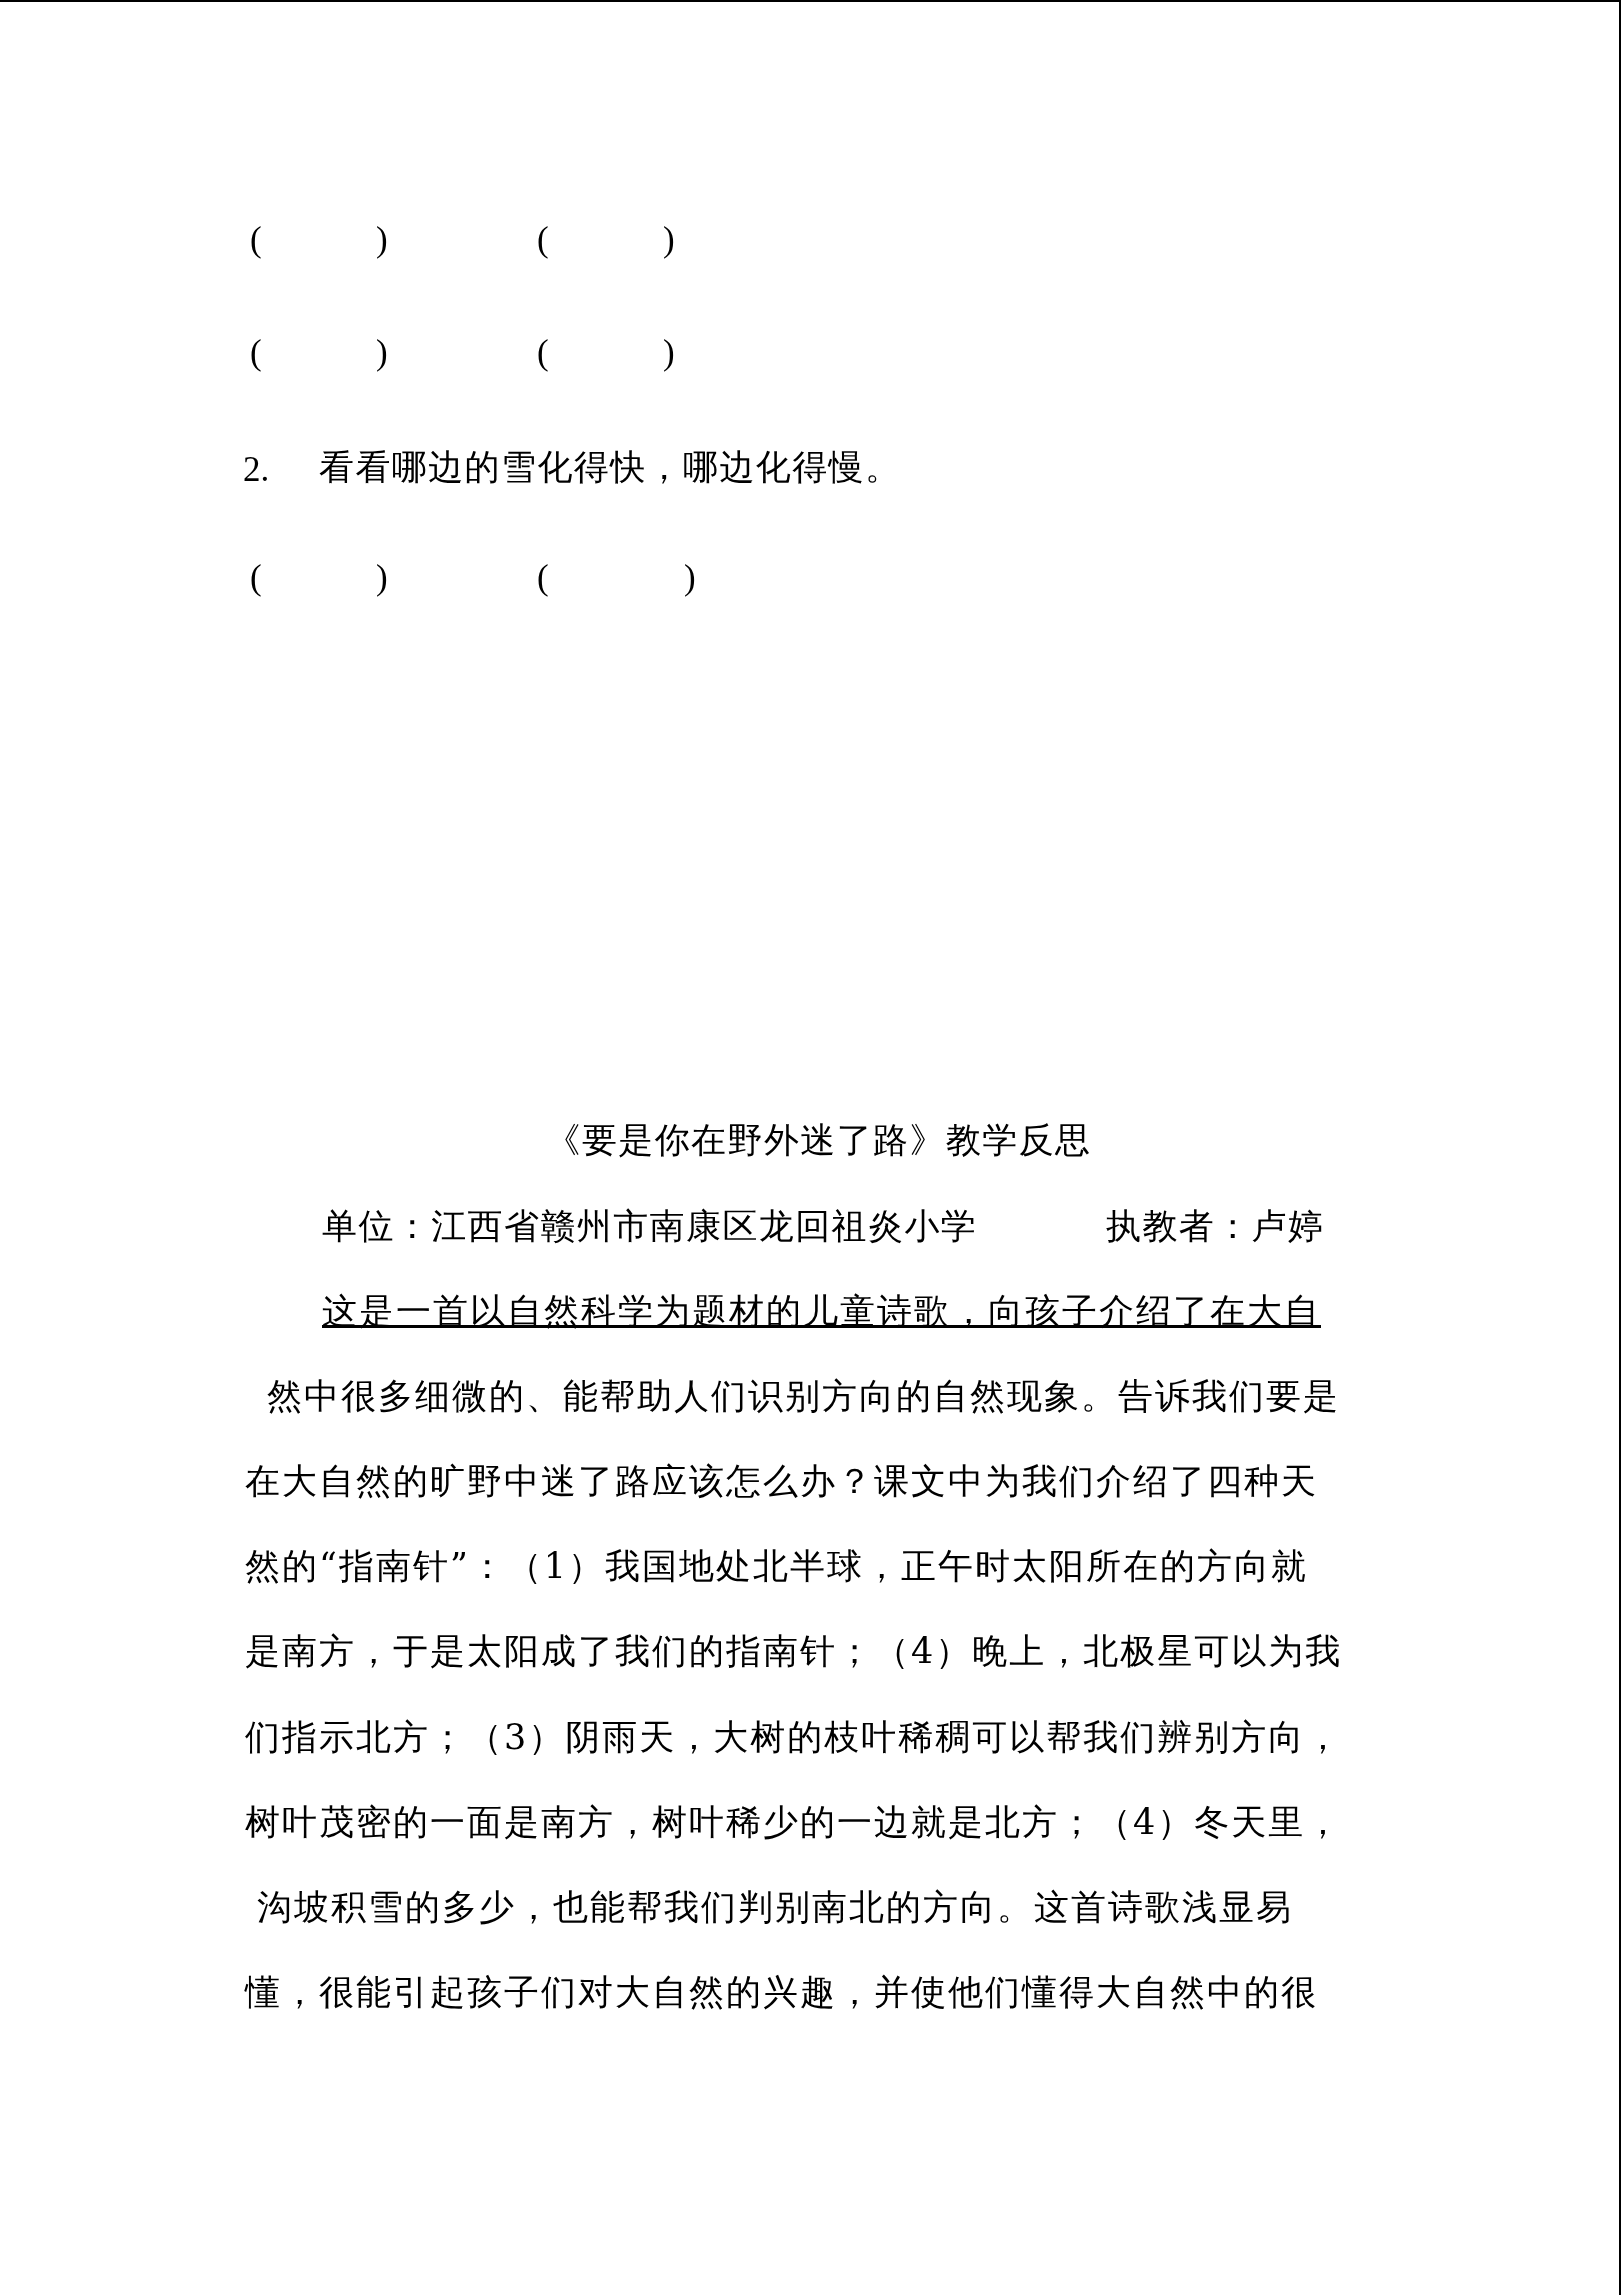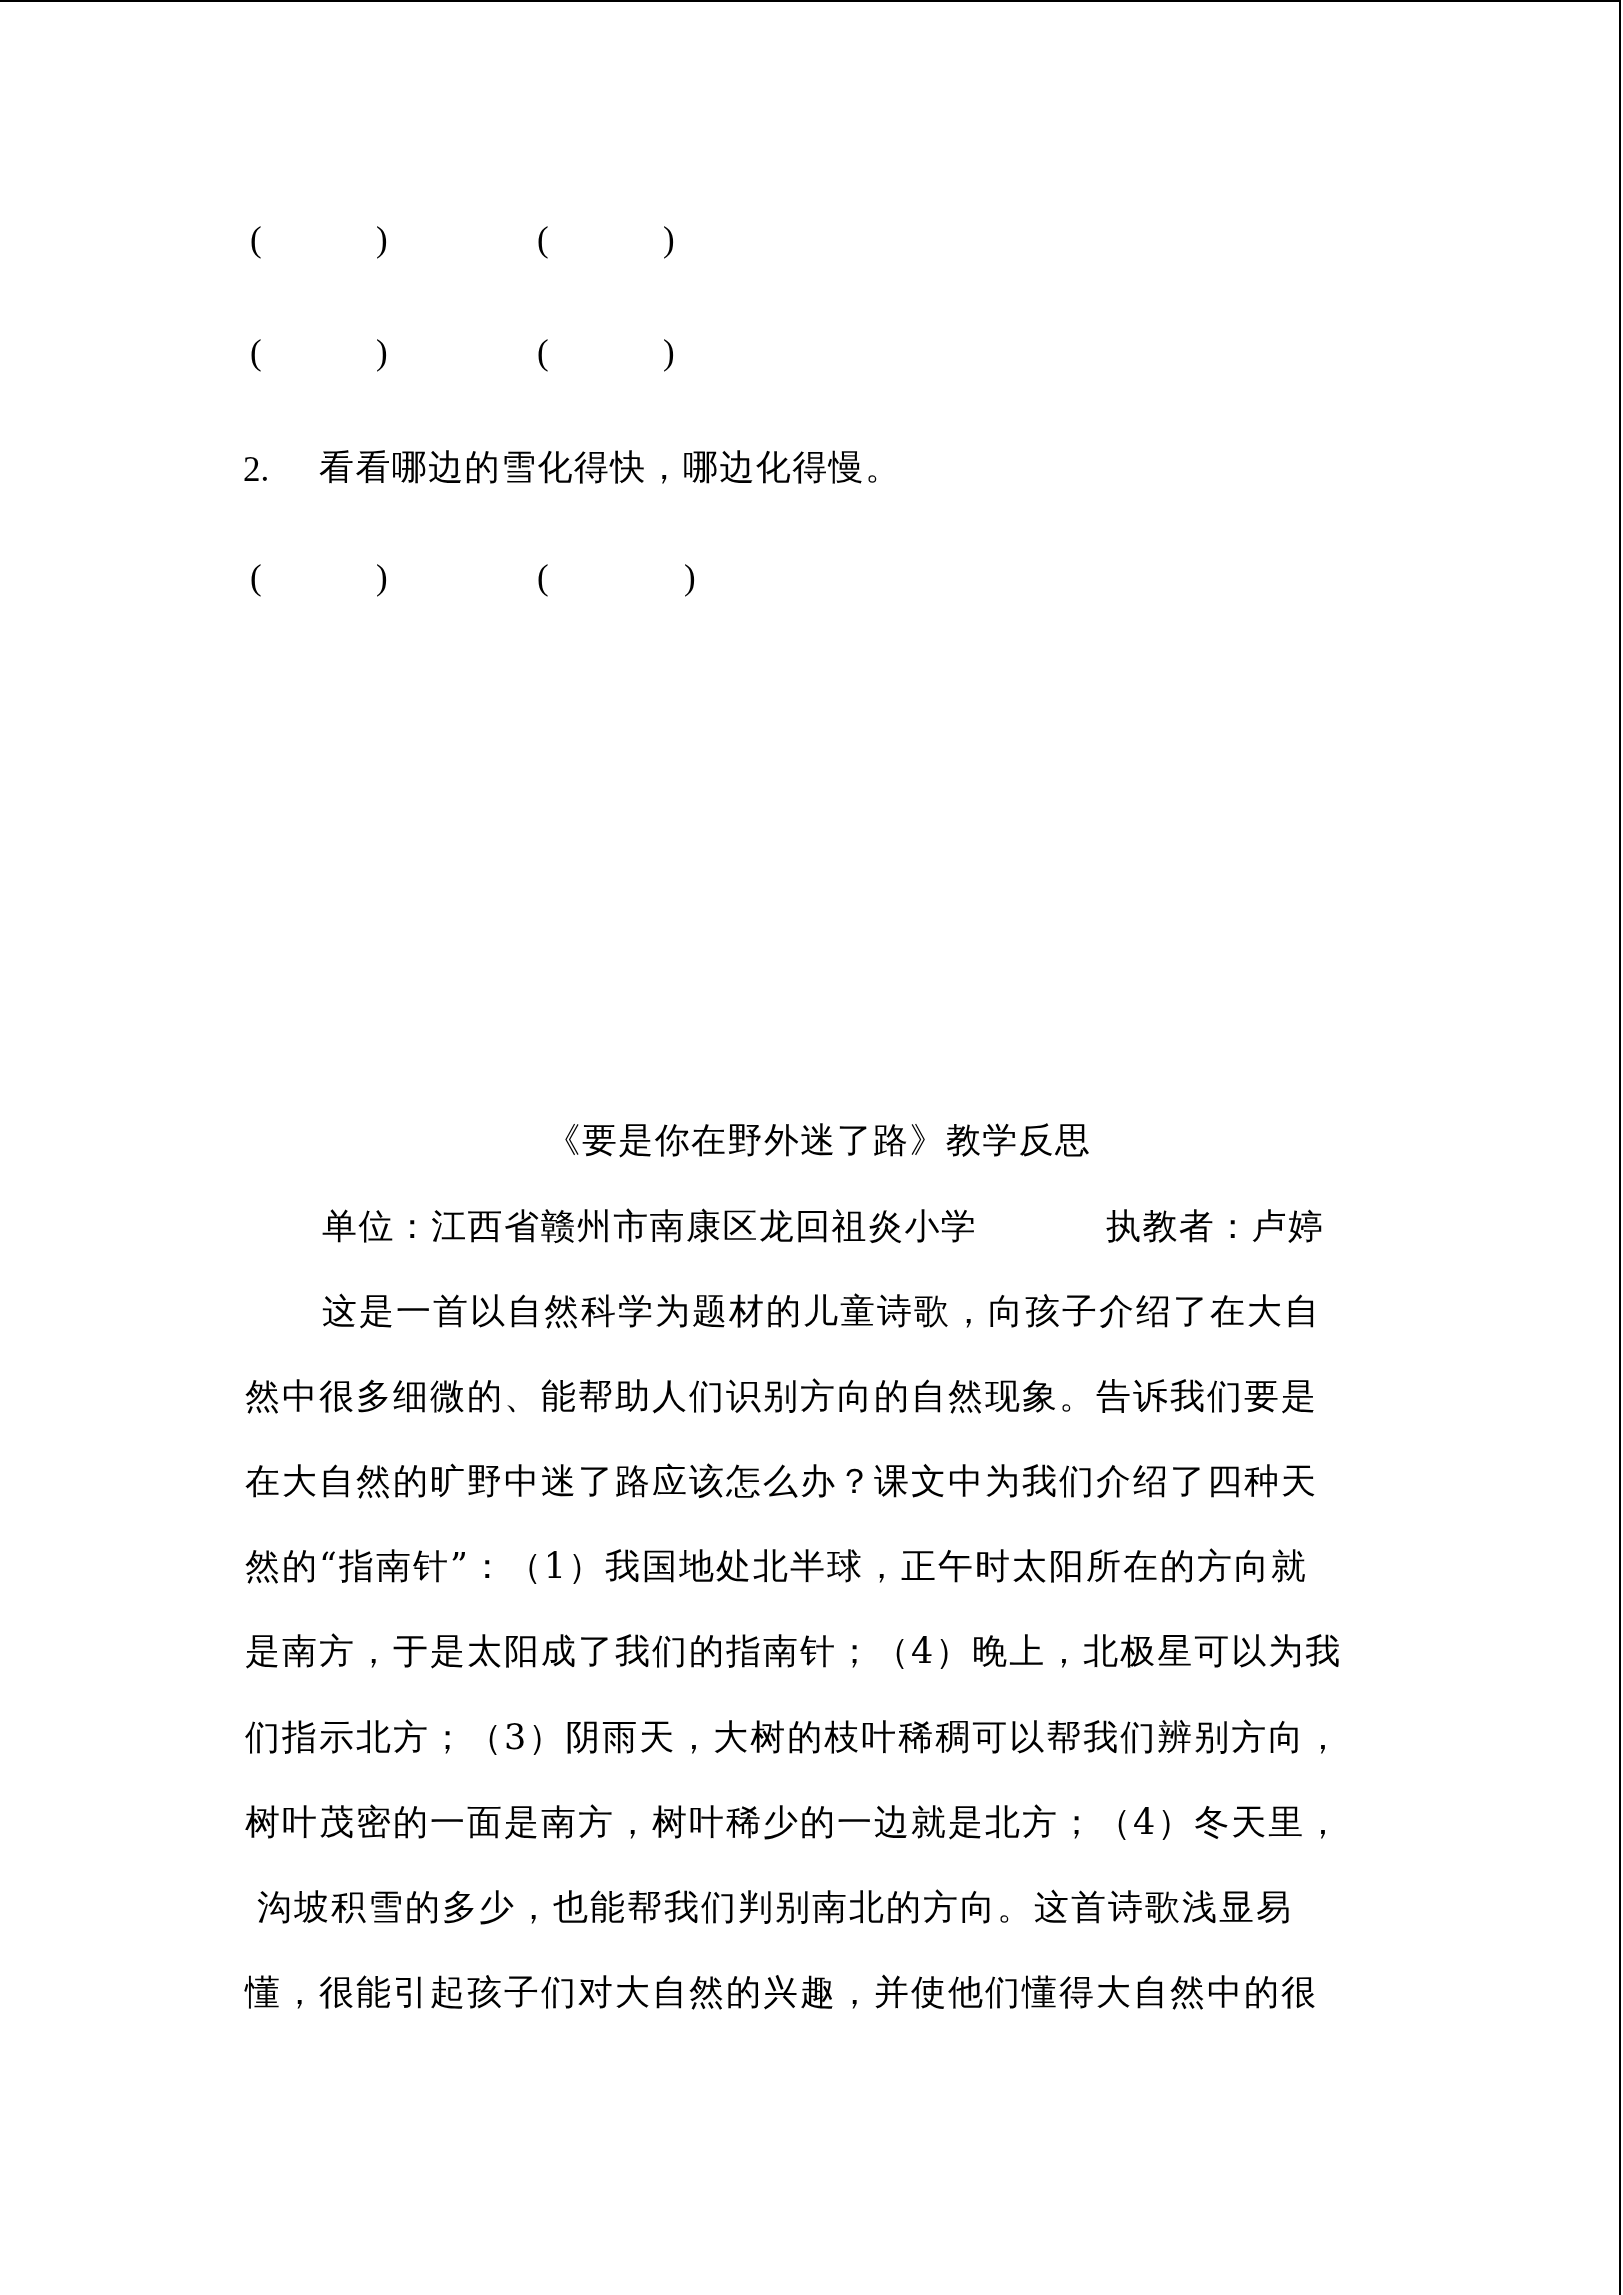--- a/index.html
+++ b/index.html
@@ -97,22 +97,22 @@
   </div>
 
   <div class="title" style="top:1118px;padding-left:7px;">《要是你在野外迷了路》教学反思</div>
 
   <div>
     <span class="line" style="left:322px; top:1204px;">单位：江西省赣州市南康区龙回祖炎小学</span>
     <span class="line" style="left:1106px; top:1204px;">执教者：卢婷</span>
   </div>
 
   <div>
-    <div class="body-text" style="left:322px; top:1289px;">这是一首以自然科学为题材的儿童诗歌，向孩子介绍了在大自</div>
-    <div class="body-text" style="top:1374px;">然中很多细微的、能帮助人们识别方向的自然现象。告诉我们要是</div>
+    <div class="body-text" style="left:322px; top:1289px;text-decoration:underline;">这是一首以自然科学为题材的儿童诗歌，向孩子介绍了在大自</div>
+    <div class="body-text" style="top:1374px;margin-left:22px;">然中很多细微的、能帮助人们识别方向的自然现象。告诉我们要是</div>
     <div class="body-text" style="top:1459px;">在大自然的旷野中迷了路应该怎么办？课文中为我们介绍了四种天</div>
     <div class="body-text" style="top:1544px;">然的“指南针”：（1）我国地处北半球，正午时太阳所在的方向就</div>
     <div class="body-text" style="top:1629px;">是南方，于是太阳成了我们的指南针；（4）晚上，北极星可以为我</div>
     <div class="body-text" style="top:1715px;">们指示北方；（3）阴雨天，大树的枝叶稀稠可以帮我们辨别方向，</div>
     <div class="body-text" style="top:1800px;">树叶茂密的一面是南方，树叶稀少的一边就是北方；（4）冬天里，</div>
     <div class="body-text" style="top:1885px;margin-left:12px;">沟坡积雪的多少，也能帮我们判别南北的方向。这首诗歌浅显易</div>
     <div class="body-text" style="top:1970px;">懂，很能引起孩子们对大自然的兴趣，并使他们懂得大自然中的很</div>
   </div>
 
 </div>

